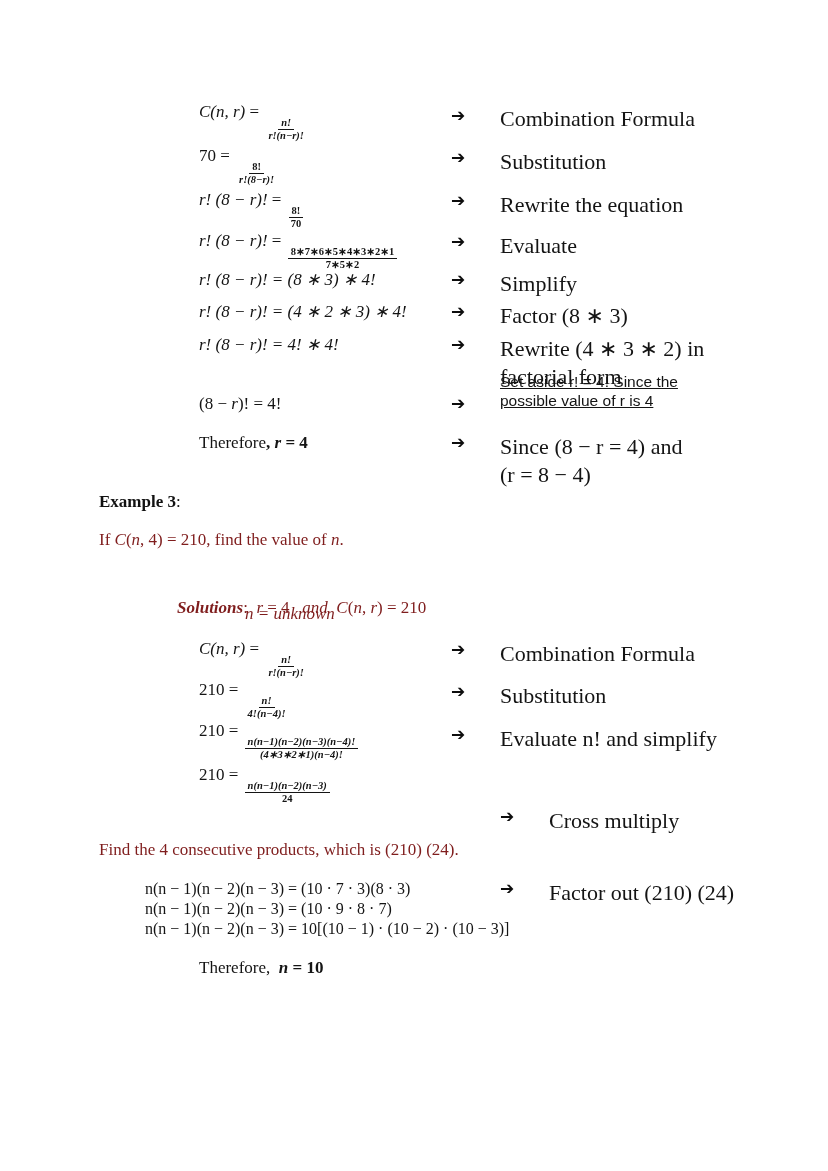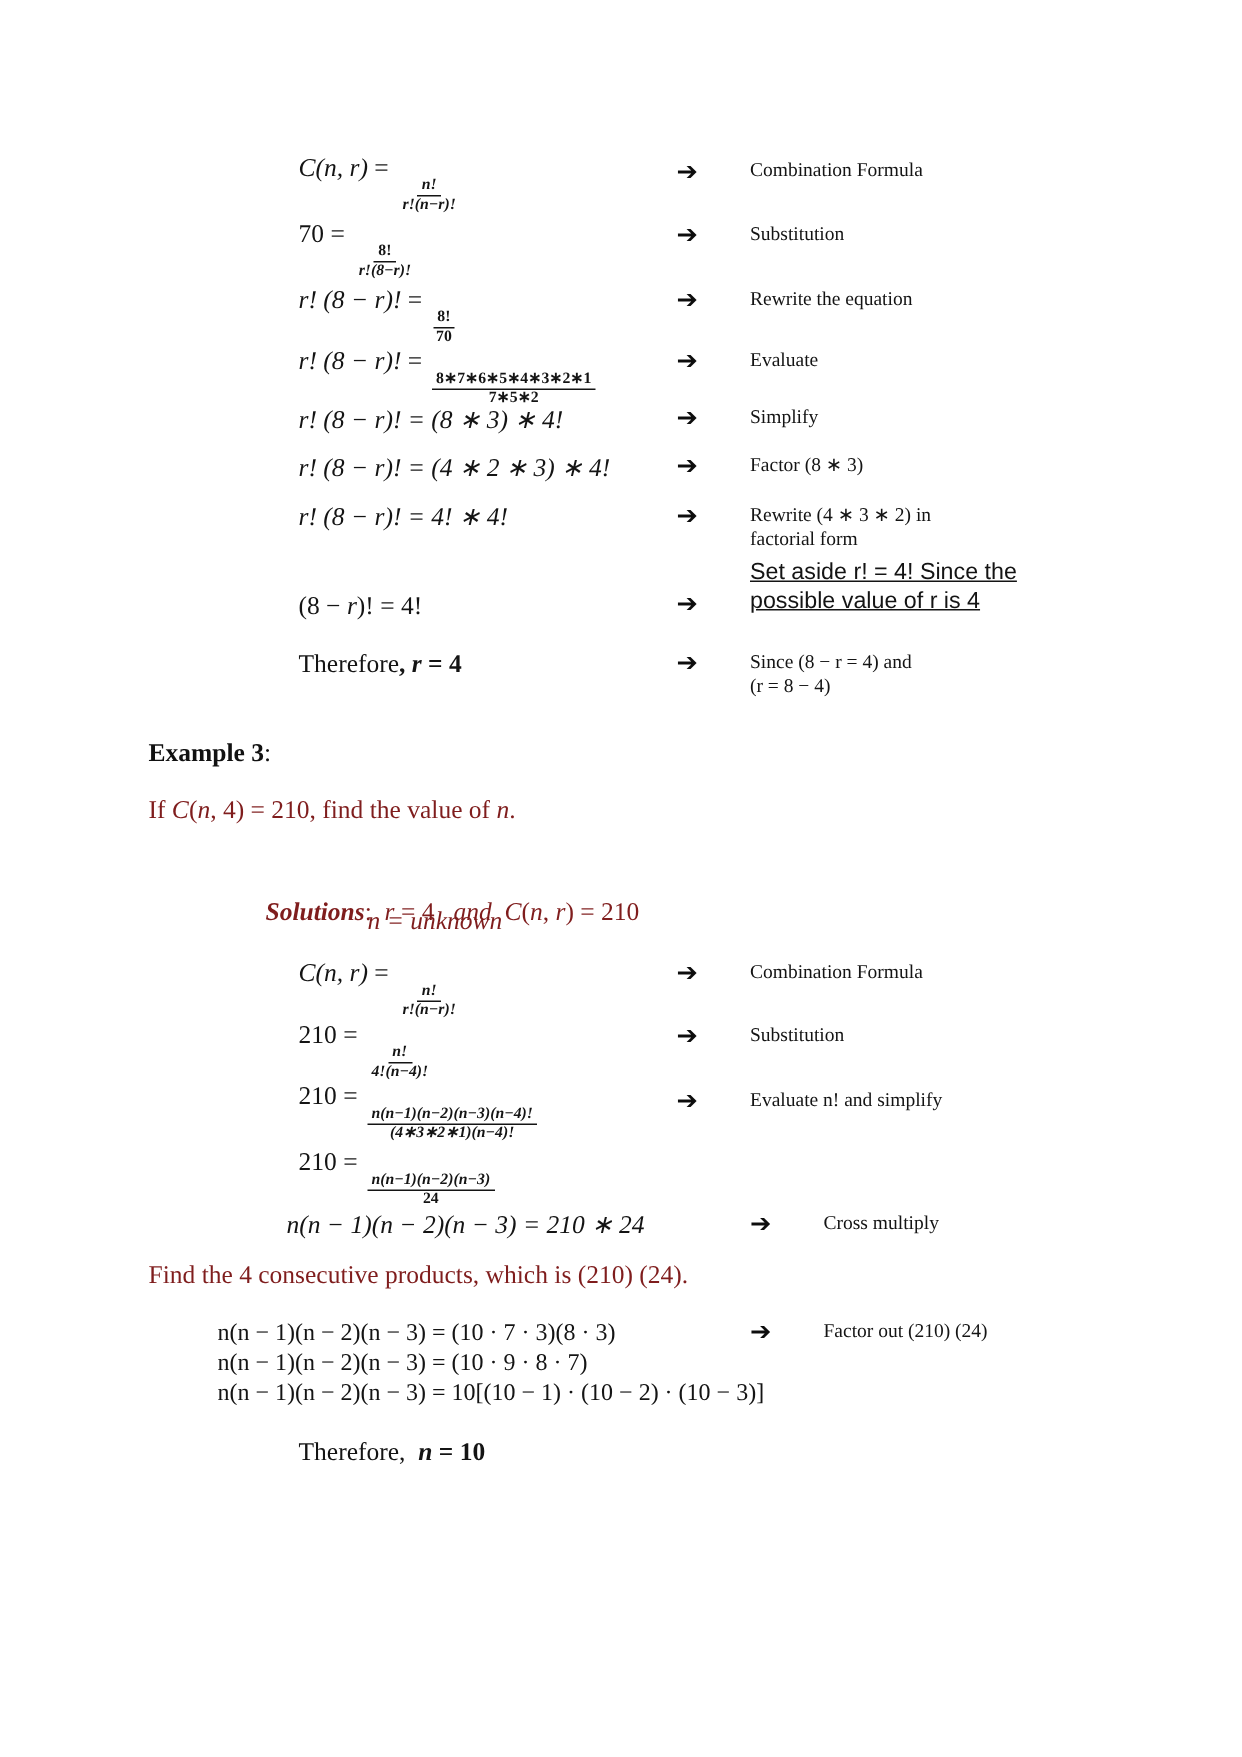--- a/index.html
+++ b/index.html
@@ -56,21 +56,21 @@
     font-family: "DejaVu Sans", sans-serif;
     font-size: 17px;
     font-weight: bold;
     color: #0d0d0d;
     line-height: 1;
   }
 
   .desc {
     position: absolute;
     font-family: "Liberation Serif", serif;
-    font-size: 13px;
+    font-size: 22px;
     color: #141414;
     line-height: 1.25;
     white-space: pre-line;
   }
   .desc.sans {
     font-family: "Liberation Sans", sans-serif;
     font-size: 15.5px;
   }
 
   .para {
@@ -207,21 +207,20 @@
   <div class="arrow" style="left:451px; top:726px;">➔</div>
   <div class="desc" style="left:500px; top:725px;">Evaluate n!  and simplify</div>
 
   <div class="mathline" style="left:199px; top:766px; position:absolute;">
     <span>210</span><span> = </span><span class="frac">
       <span class="num mi">n(n−1)(n−2)(n−3)</span>
       <span class="den">24</span>
     </span>
   </div>
 
-  <div class="mathline mi" style="left:191px; top:808px; position:absolute; font-size:17px;">n(n − 1)(n − 2)(n − 3) = 210 ∗ 24</div>
   <div class="arrow" style="left:500px; top:808px;">➔</div>
   <div class="desc" style="left:549px; top:807px;">Cross multiply</div>
 
   <div class="para" style="left:99px; top:840px;">Find the 4 consecutive products, which is (210) (24).</div>
 
   <div class="tight" style="left:145px; top:879px;">n(n − 1)(n − 2)(n − 3) = (10 · 7 · 3)(8 · 3)</div>
   <div class="tight" style="left:145px; top:899px;">n(n − 1)(n − 2)(n − 3) = (10 · 9 · 8 · 7)</div>
   <div class="tight" style="left:145px; top:919px;">n(n − 1)(n − 2)(n − 3) = 10[(10 − 1) · (10 − 2) · (10 − 3)]</div>
   <div class="arrow" style="left:500px; top:880px;">➔</div>
   <div class="desc" style="left:549px; top:879px;">Factor out (210) (24)</div>

